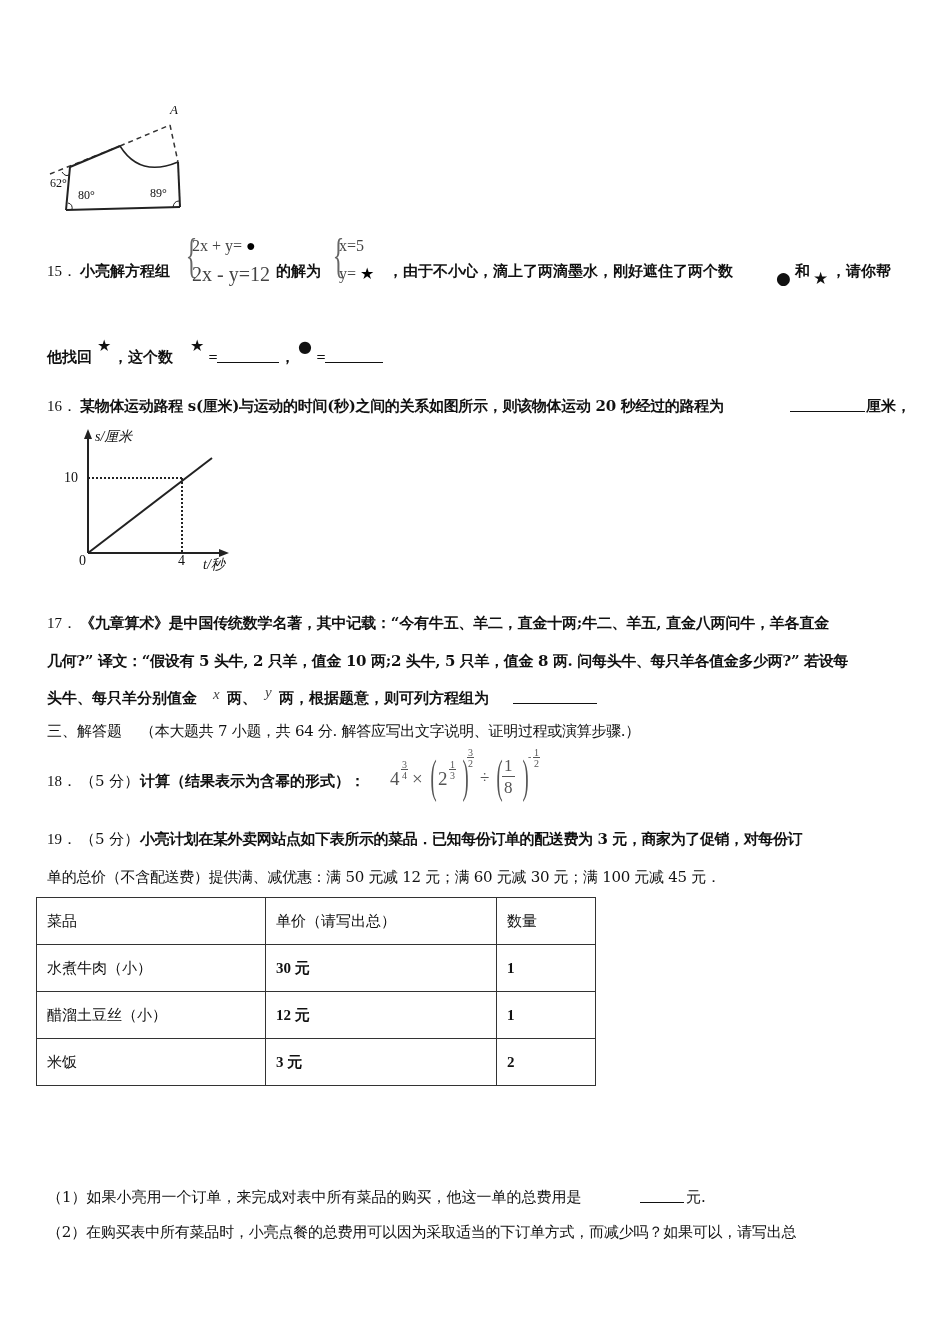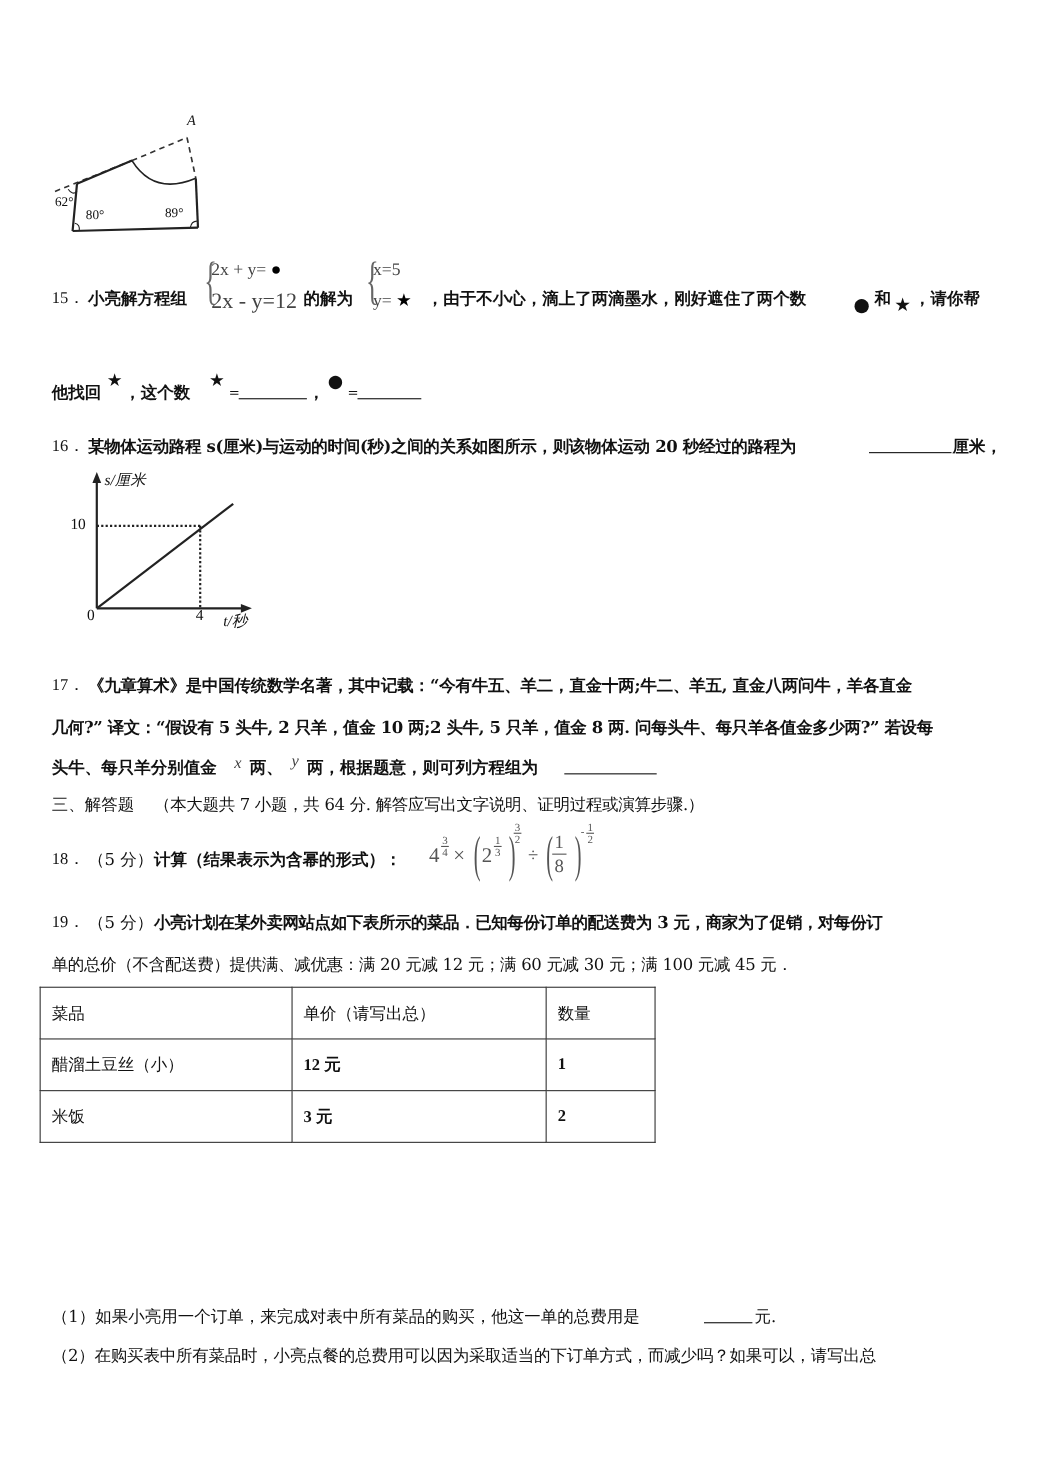--- a/index.html
+++ b/index.html
@@ -145,29 +145,34 @@
     <span class="sup" style="left:144px;top:0px;">1</span>
     <span class="abs" style="left:143px;top:9px;width:7px;border-top:1px solid #555;"></span>
     <span class="sup" style="left:144px;top:11px;">2</span>
   </div>
 </div>
 
 <div>
   <span class="line qnum" style="left:47px;top:829px;">19．</span>
   <span class="line" style="left:80px;top:829px;">（5 分）</span>
   <span class="line bold" style="left:140px;top:829px;letter-spacing:-0.4px;">小亮计划在某外卖网站点如下表所示的菜品．已知每份订单的配送费为 3 元，商家为了促销，对每份订</span>
-  <span class="line" style="left:47px;top:867px;letter-spacing:-0.3px;">单的总价（不含配送费）提供满、减优惠：满 20 元减 12 元；满 60 元减 30 元；满 100 元减 45 元．</span>
+  <span class="line" style="left:47px;top:867px;letter-spacing:-0.3px;">单的总价（不含配送费）提供满、减优惠：满 50 元减 12 元；满 60 元减 30 元；满 100 元减 45 元．</span>
 </div>
 
 <table class="menu">
   <tbody>
       <tr>
     <td style="width:218px;">菜品</td>
     <td style="width:220px;">单价（请写出总）</td>
     <td style="width:88px;">数量</td>
+  </tr>
+  <tr>
+    <td>水煮牛肉（小）</td>
+    <td class="num">30 元</td>
+    <td class="num">1</td>
   </tr>
   <tr>
     <td>醋溜土豆丝（小）</td>
     <td class="num">12 元</td>
     <td class="num">1</td>
   </tr>
   <tr>
     <td>米饭</td>
     <td class="num">3 元</td>
     <td class="num">2</td>

